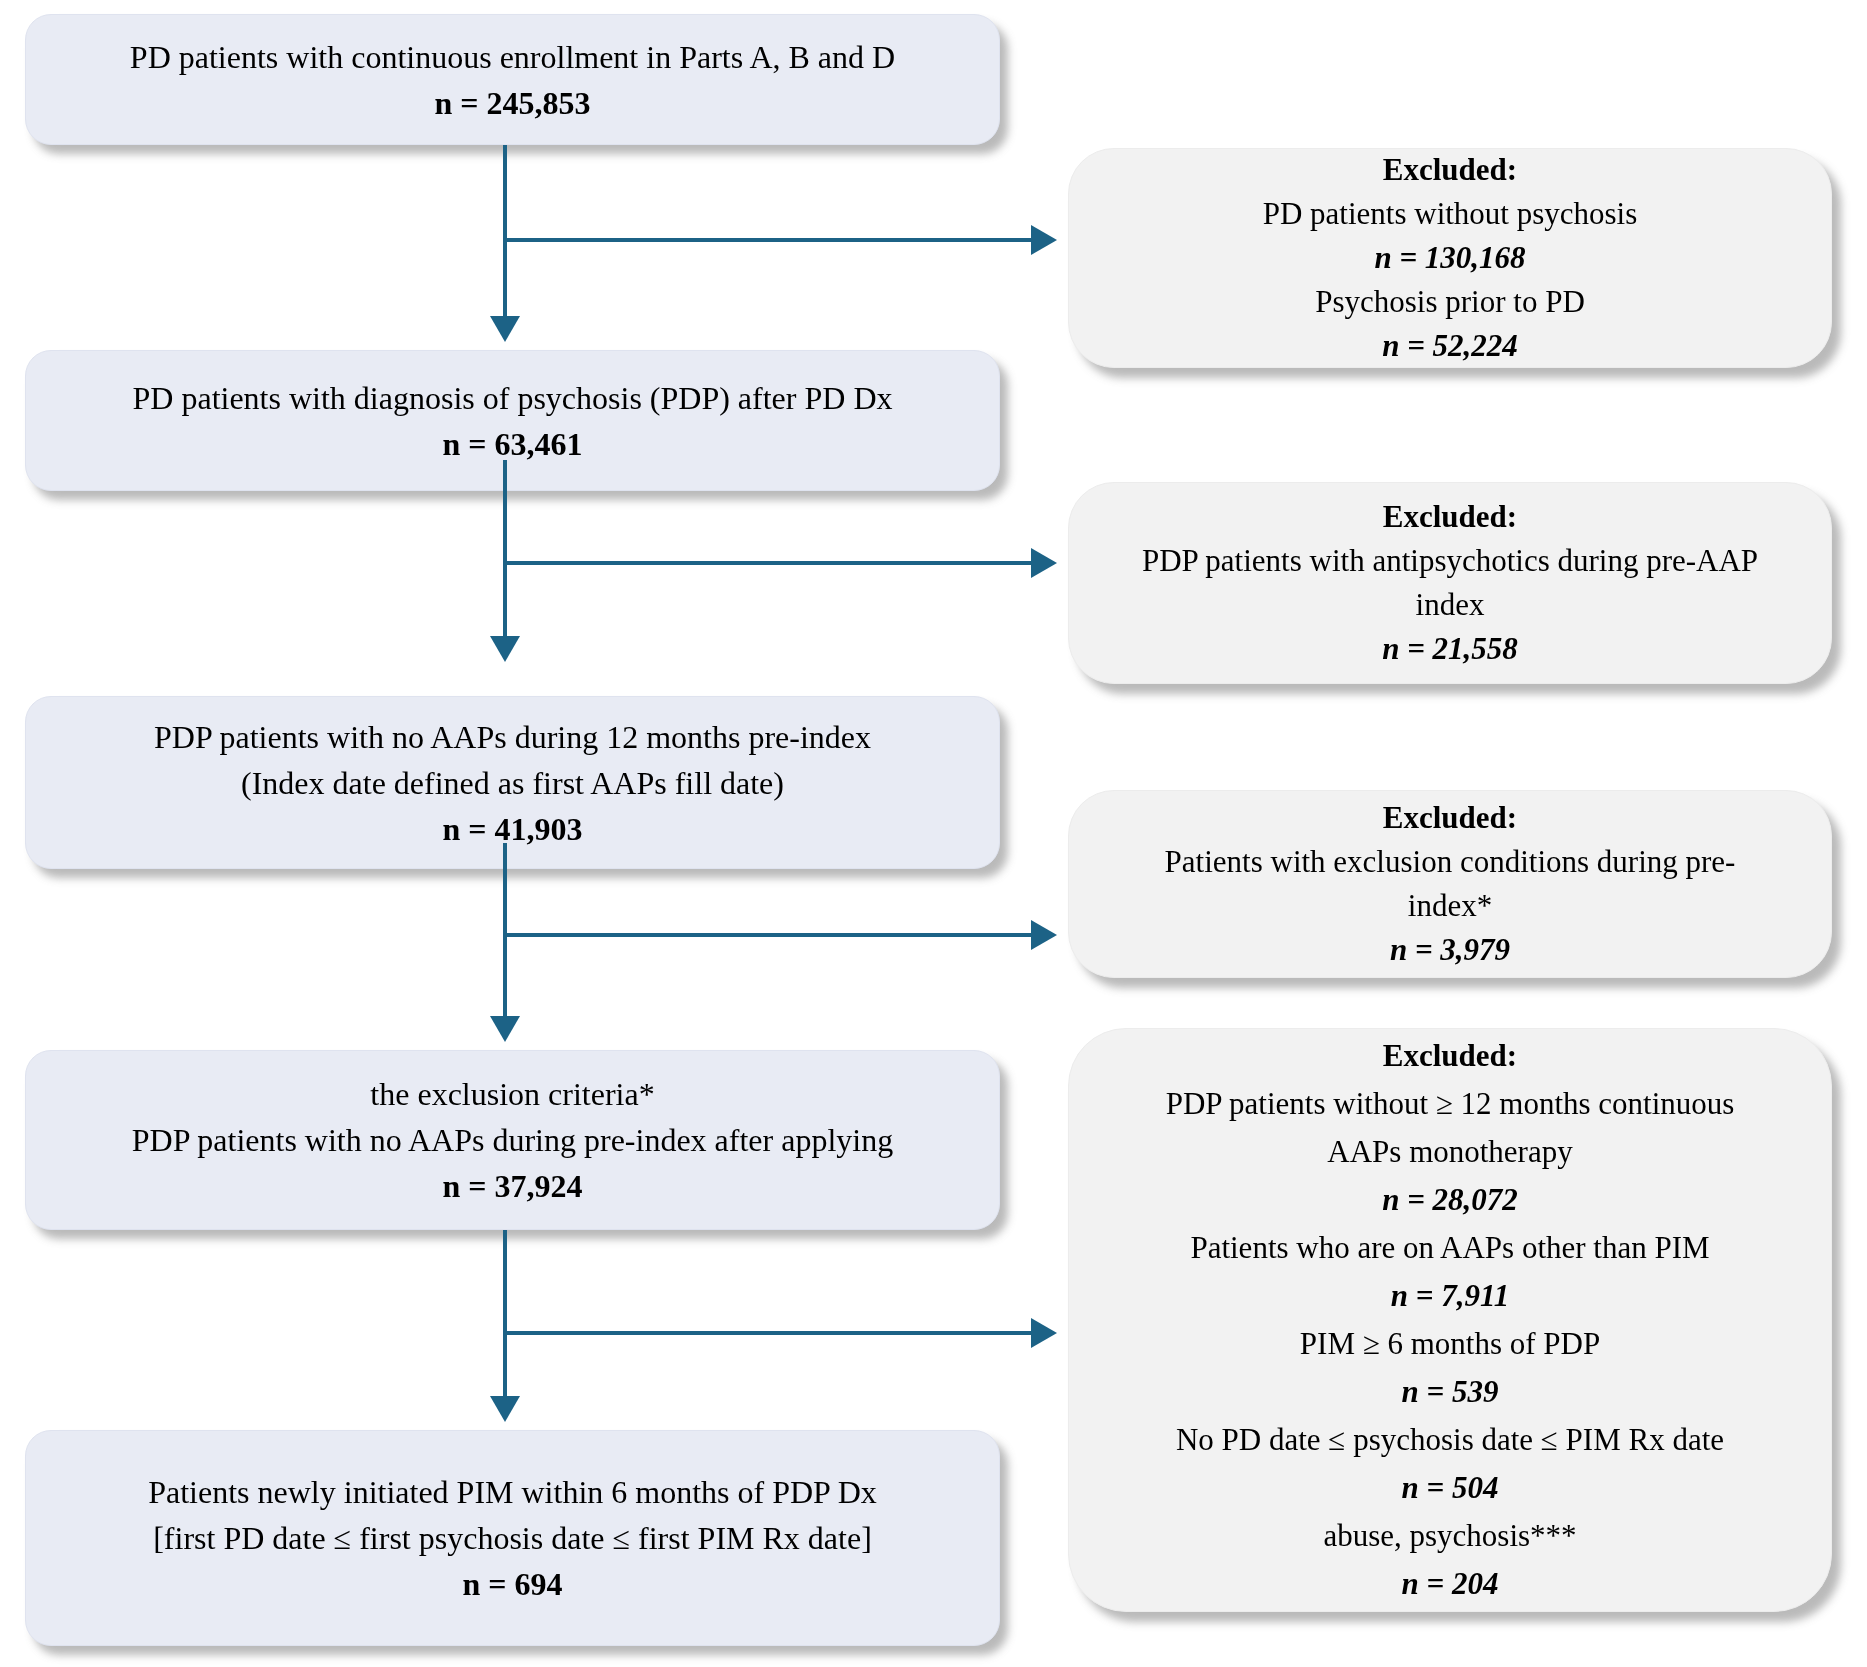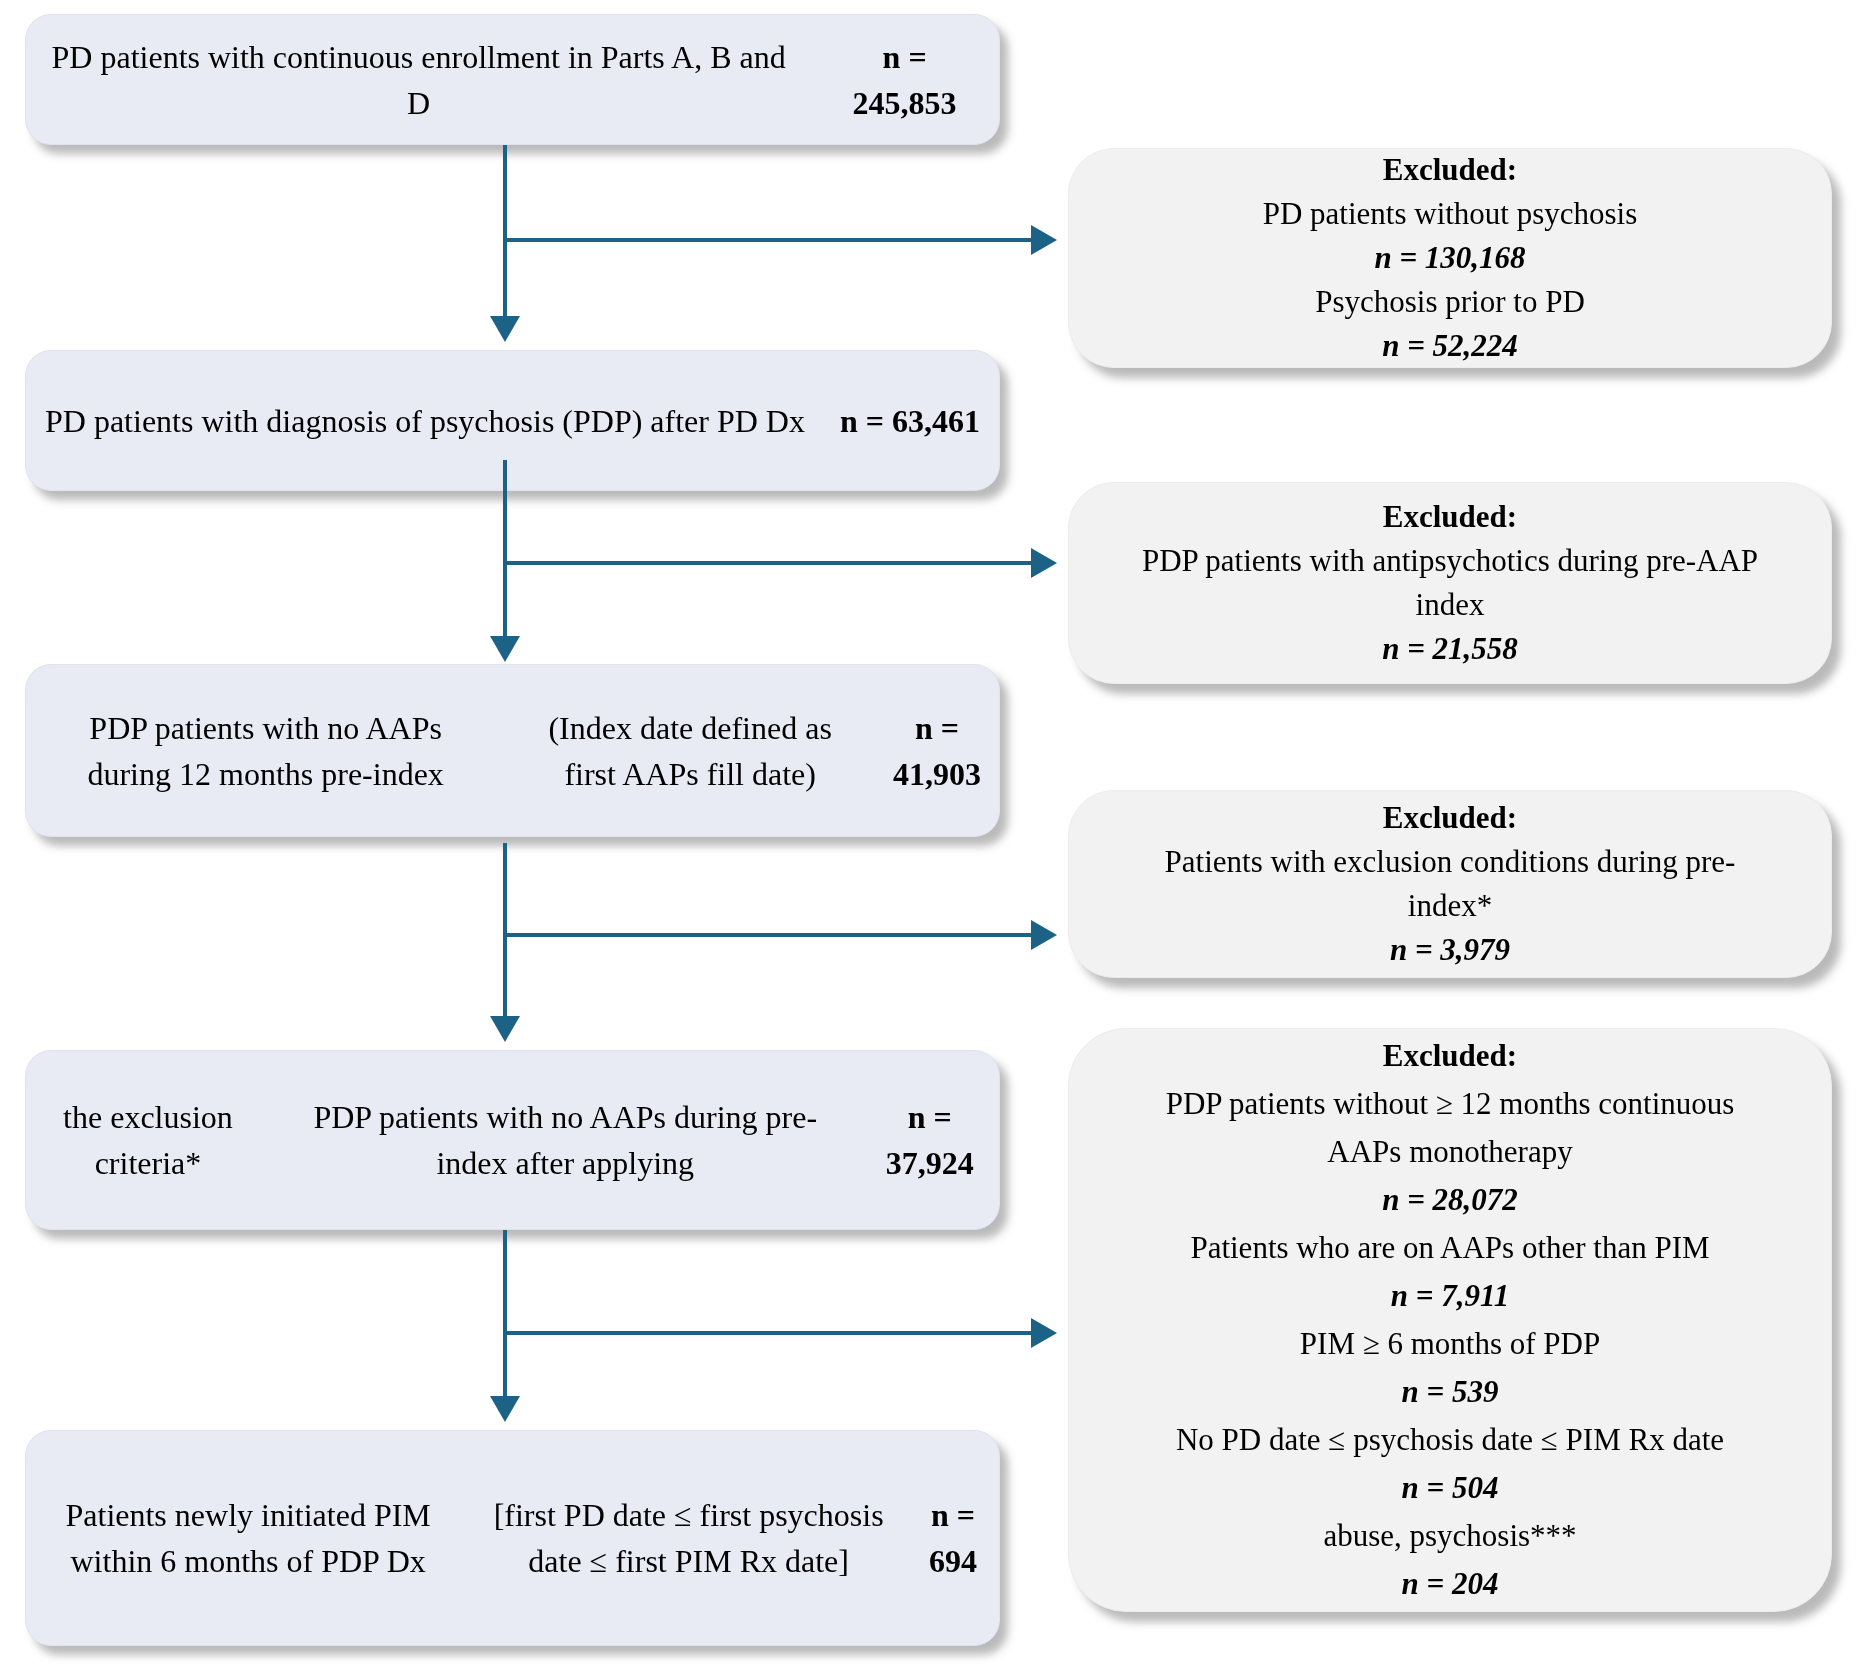--- a/index.html
+++ b/index.html
@@ -20,29 +20,28 @@
   
   .mbox {
     position: absolute;
     left: 25px;
     width: 975px;
     background: var(--main-fill, #e8ebf4);
     border: 1px solid #dfe3ef;
     border-radius: 26px;
     box-shadow: 8px 9px 8px rgba(90, 90, 90, 0.42);
     display: flex;
-    flex-direction: row;
+    flex-direction: column;
     justify-content: center;
     align-items: center;
     text-align: center;
     font-size: 32px;
     line-height: 46px;
     box-sizing: border-box;
     padding: 4px 18px;
-    gap: 35px;
   }
   .mbox .nline { font-weight: bold; }
 
   
   .exbox {
     position: absolute;
     left: 1068px;
     width: 764px;
     background: var(--ex-fill, #f2f2f2);
     border: 1px solid #ececec;
@@ -96,21 +95,21 @@
   <div class="mbox" style="top:14px; height:131px;">
     <div>PD patients with continuous enrollment in Parts A, B and D</div>
     <div class="nline">n = 245,853</div>
   </div>
 
   <div class="mbox" style="top:350px; height:141px;">
     <div>PD patients with diagnosis of psychosis (PDP) after PD Dx</div>
     <div class="nline">n = 63,461</div>
   </div>
 
-  <div class="mbox" style="top:664px; height:173px;">
+  <div class="mbox" style="top:696px; height:173px;">
     <div>PDP patients with no AAPs during 12 months pre-index</div>
     <div>(Index date defined as first AAPs fill date)</div>
     <div class="nline">n = 41,903</div>
   </div>
 
   <div class="mbox" style="top:1050px; height:180px;">
     <div>the exclusion criteria*</div>
     <div>PDP patients with no AAPs during pre-index after applying</div>
     <div class="nline">n = 37,924</div>
   </div>

